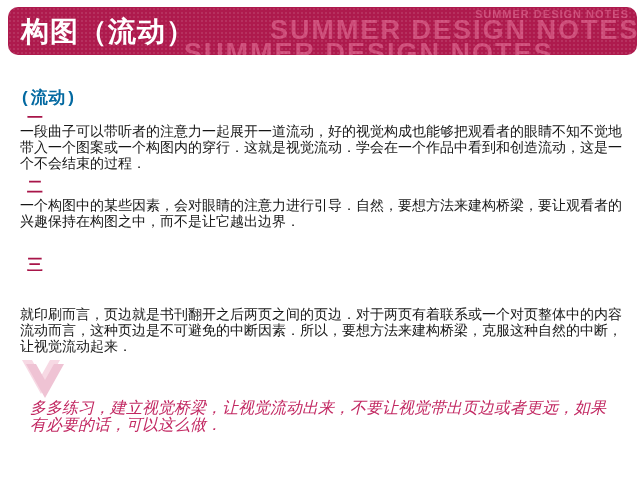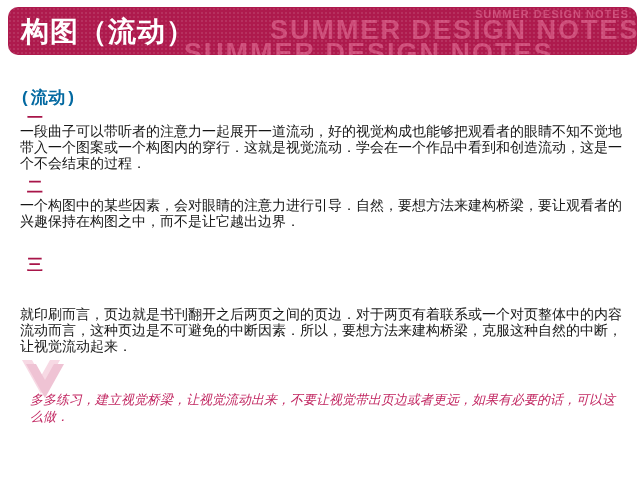--- a/index.html
+++ b/index.html
@@ -46,22 +46,22 @@
     font-family:"Liberation Serif",serif;
     text-align:justify;
   }
   .para-1{top:124px;}
   .para-2{top:198px;}
   .para-3{top:281px;margin-top:26px;}
   .chevron-wrap{
     position:absolute;left:22px;top:360px;width:44px;height:41px;
   }
   .note{
-    position:absolute;left:30px;top:391px;width:588px;
-    color:#c22862;font-size:13px;line-height:17px;font-style:italic;
+    position:absolute;left:30px;top:399px;width:588px;
+    color:#c22862;font-size:16px;line-height:17px;font-style:italic;
     font-family:"Liberation Serif",serif;
   }
 </style>
 </head>
 <body>
 
 <div class="bar">
   <span class="wm wm-big1">SUMMER DESIGN NOTES</span>
   <span class="wm wm-big2">SUMMER DESIGN NOTES</span>
   <span class="wm wm-small">SUMMER DESIGN NOTES</span>

